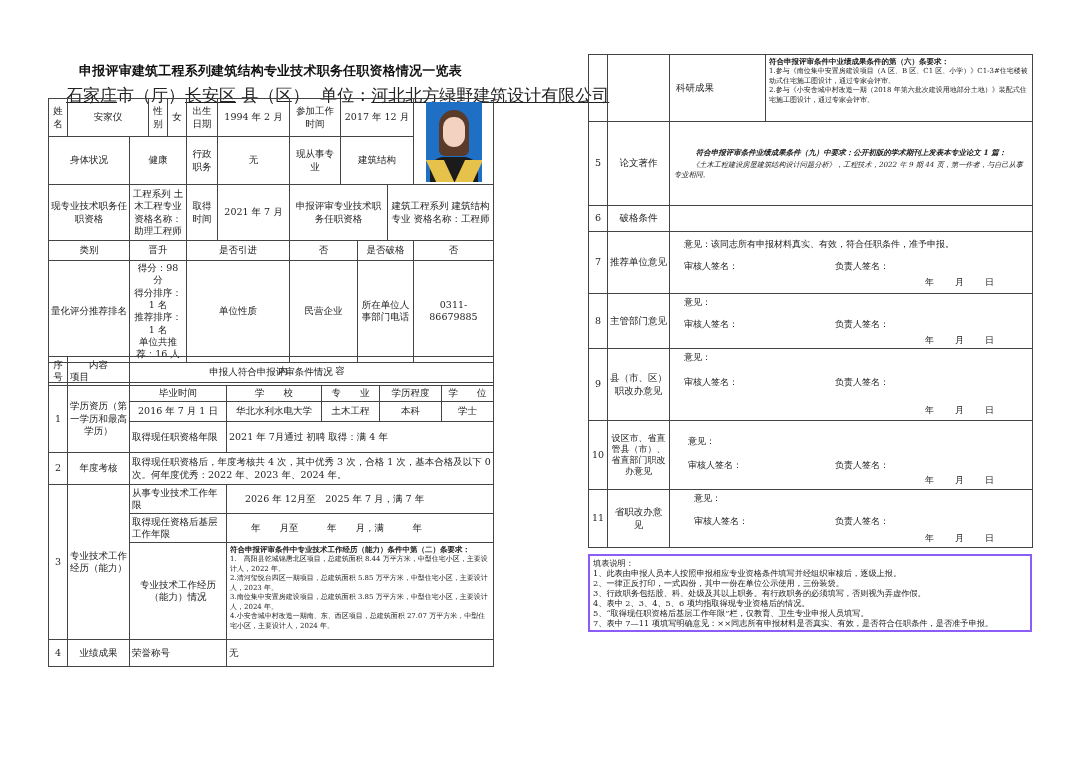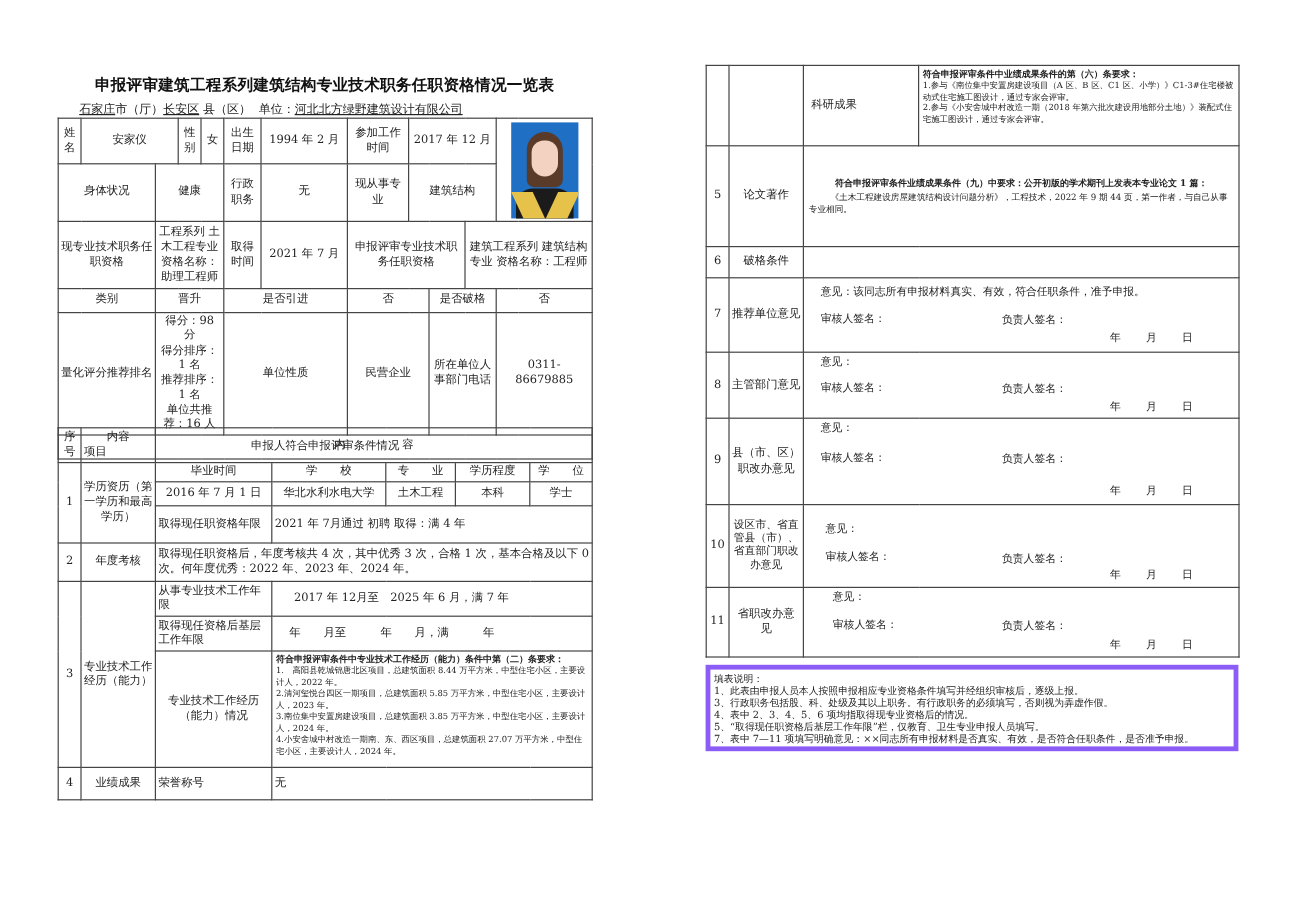--- a/index.html
+++ b/index.html
@@ -1,39 +1,39 @@
 <!DOCTYPE html>
 <html><head>
 <meta charset="utf-8">
 <style>
   * { box-sizing: border-box; margin: 0; padding: 0; }
   html, body { width: 1080px; height: 764px; background: #ffffff; overflow: hidden; }
   body { position: relative; font-family: "DejaVu Serif", "Liberation Serif", serif; color: #222; }
   .title { position: absolute; left: 48px; top: 62px; width: 445px; text-align: center;
            font-family: "DejaVu Sans", sans-serif; font-weight: bold; font-size: 13px; color: #111; letter-spacing: 0.2px; }
-  .subline { position: absolute; left: 66px; top: 84px; width: 420px; font-size: 10px; color: #222; white-space: nowrap; }
+  .subline { position: absolute; left: 66px; top: 84px; width: 420px; font-size: 17px; color: #222; white-space: nowrap; }
   .subline .u { text-decoration: underline; }
   table { border-collapse: collapse; table-layout: fixed; position: absolute; }
   td { border: 1px solid #444; font-size: 9.5px; line-height: 1.3; text-align: center; vertical-align: middle; padding: 1px 2px; color: #222; overflow: hidden; }
   td.l { text-align: left; }
   td.small { font-size: 7px; line-height: 1.35; text-align: left; vertical-align: top; padding: 2px 3px; }
   td.small b { font-size: 7.5px; }
   .photo { width: 56px; height: 80px; margin: 0 auto; background: #1f6fc4; position: relative; overflow: hidden; }
   .photo .hair { position: absolute; left: 13px; top: 8px; width: 30px; height: 46px; border-radius: 15px 15px 6px 6px; background: #5a3a28; }
   .photo .face { position: absolute; left: 17px; top: 15px; width: 22px; height: 30px; border-radius: 11px 11px 12px 12px; background: #f3d2c2; }
   .photo .body { position: absolute; left: 4px; top: 55px; width: 48px; height: 30px; border-radius: 14px 14px 0 0; background: #1b1b1b; }
   .photo .collar-l { position: absolute; left: 6px; top: 58px; width: 18px; height: 26px; background: #e7c24a; transform: skewX(25deg); }
   .photo .collar-r { position: absolute; left: 33px; top: 58px; width: 18px; height: 26px; background: #e7c24a; transform: skewX(-25deg); }
   .opinion { position: relative; height: 100%; width: 100%; text-align: left; font-size: 9px; }
   .opinion .o1 { position: absolute; left: 14px; }
   .opinion .sig1 { position: absolute; left: 14px; }
   .opinion .sig2 { position: absolute; left: 165px; font-family: Liberation Serif, serif; }
   .opinion .date { position: absolute; left: 255px; letter-spacing: 0; }
   .opinion .date span { display: inline-block; width: 30px; }
-  .notes { position: absolute; left: 588px; top: 554px; width: 444px; border: 4px solid #8b5cf6; padding: 2px 3px; font-size: 8.2px; line-height: 1.22; color: #222; }
+  .notes { position: absolute; left: 588px; top: 554px; width: 444px; border: 2px solid #8b5cf6; padding: 2px 3px; font-size: 8.2px; line-height: 1.22; color: #222; }
 </style>
 </head>
 <body>
 
 <div class="title">申报评审建筑工程系列建筑结构专业技术职务任职资格情况一览表</div>
 <div class="subline">
   <span class="u">石家庄</span><span>市（厅）</span><span class="u">长安区</span>&nbsp;<span>县（区）</span>&nbsp;&nbsp;<span>单位：</span><span class="u">河北北方绿野建筑设计有限公司</span>
 </div>
 
 <table style="left:48px; top:98px; width:445px;">
@@ -156,25 +156,25 @@
   </tr>
   <tr style="height:32px">
     <td>2</td>
     <td>年度考核</td>
     <td colspan="5" class="l">取得现任职资格后，年度考核共 4 次，其中优秀 3 次，合格 1 次，基本合格及以下 0 次。何年度优秀：2022 年、2023 年、2024 年。</td>
   </tr>
   <tr style="height:29px">
     <td rowspan="3">3</td>
     <td rowspan="3" class="l">专业技术工作经历（能力）</td>
     <td class="l">从事专业技术工作年限</td>
-    <td colspan="4" class="l" style="padding-left:18px">2017 年 12月至　2025 年 6 月，满 7 年</td>
+    <td colspan="4" class="l" style="padding-left:18px">2026 年 12月至　2025 年 7 月，满 7 年</td>
   </tr>
   <tr style="height:29px">
     <td class="l">取得现任资格后基层工作年限</td>
-    <td colspan="4" class="l" style="padding-left:14px">年　　月至　　　年　　月，满　　　年</td>
+    <td colspan="4" class="l" style="padding-left:24px">年　　月至　　　年　　月，满　　　年</td>
   </tr>
   <tr style="height:97px">
     <td>专业技术工作经历（能力）情况</td>
     <td colspan="4" class="small">
       <b>符合申报评审条件中专业技术工作经历（能力）条件中第（二）条要求：</b>
       <div>1.　高阳县乾城锦唐北区项目，总建筑面积 8.44 万平方米，中型住宅小区，主要设计人，2022 年。</div>
       <div>2.清河玺悦台四区一期项目，总建筑面积 5.85 万平方米，中型住宅小区，主要设计人，2023 年。</div>
       <div>3.南位集中安置房建设项目，总建筑面积 3.85 万平方米，中型住宅小区，主要设计人，2024 年。</div>
       <div>4.小安舍城中村改造一期南、东、西区项目，总建筑面积 27.07 万平方米，中型住宅小区，主要设计人，2024 年。</div>
     </td>
@@ -202,21 +202,21 @@
     <td class="l" style="padding-left:6px">科研成果</td>
     <td class="small">
       <b>符合申报评审条件中业绩成果条件的第（六）条要求：</b>
       <div>1.参与《南位集中安置房建设项目（A 区、B 区、C1 区、小学）》C1-3#住宅楼被动式住宅施工图设计，通过专家会评审。</div>
       <div>2.参与《小安舍城中村改造一期（2018 年第六批次建设用地部分土地）》装配式住宅施工图设计，通过专家会评审。</div>
     </td>
   </tr>
   <tr style="height:84px">
     <td>5</td>
     <td>论文著作</td>
-    <td colspan="2" class="small" style="vertical-align:middle; font-size:7.2px; padding:2px 4px;">
+    <td colspan="2" class="small" style="vertical-align:middle; font-size:7.2px; padding:2px 4px;font-style:italic;">
       <div style="text-align:center"><b>符合申报评审条件业绩成果条件（九）中要求：公开初版的学术期刊上发表本专业论文 1 篇：</b></div>
       <div style="text-indent:18px; margin-top:2px">《土木工程建设房屋建筑结构设计问题分析》，工程技术，2022 年 9 期 44 页，第一作者，与自己从事专业相同。</div>
     </td>
   </tr>
   <tr style="height:26px">
     <td>6</td>
     <td>破格条件</td>
     <td colspan="2"></td>
   </tr>
 
@@ -283,17 +283,18 @@
         <div class="date" style="top:42px"><span>年</span><span>月</span><span>日</span></div>
       </div>
     </td>
   </tr>
 </tbody>
   </table>
 
 <div class="notes">
   <div>填表说明：</div>
   <div>1、此表由申报人员本人按照申报相应专业资格条件填写并经组织审核后，逐级上报。</div>
+  <div>2、一律正反打印，一式四份，其中一份在单位公示使用，三份装袋。</div>
   <div>3、行政职务包括股、科、处级及其以上职务。有行政职务的必须填写，否则视为弄虚作假。</div>
   <div>4、表中 2、3、4、5、6 项均指取得现专业资格后的情况。</div>
   <div>5、“取得现任职资格后基层工作年限”栏，仅教育、卫生专业申报人员填写。</div>
   <div>7、表中 7—11 项填写明确意见：××同志所有申报材料是否真实、有效，是否符合任职条件，是否准予申报。</div>
 </div>
 
 </body></html>

